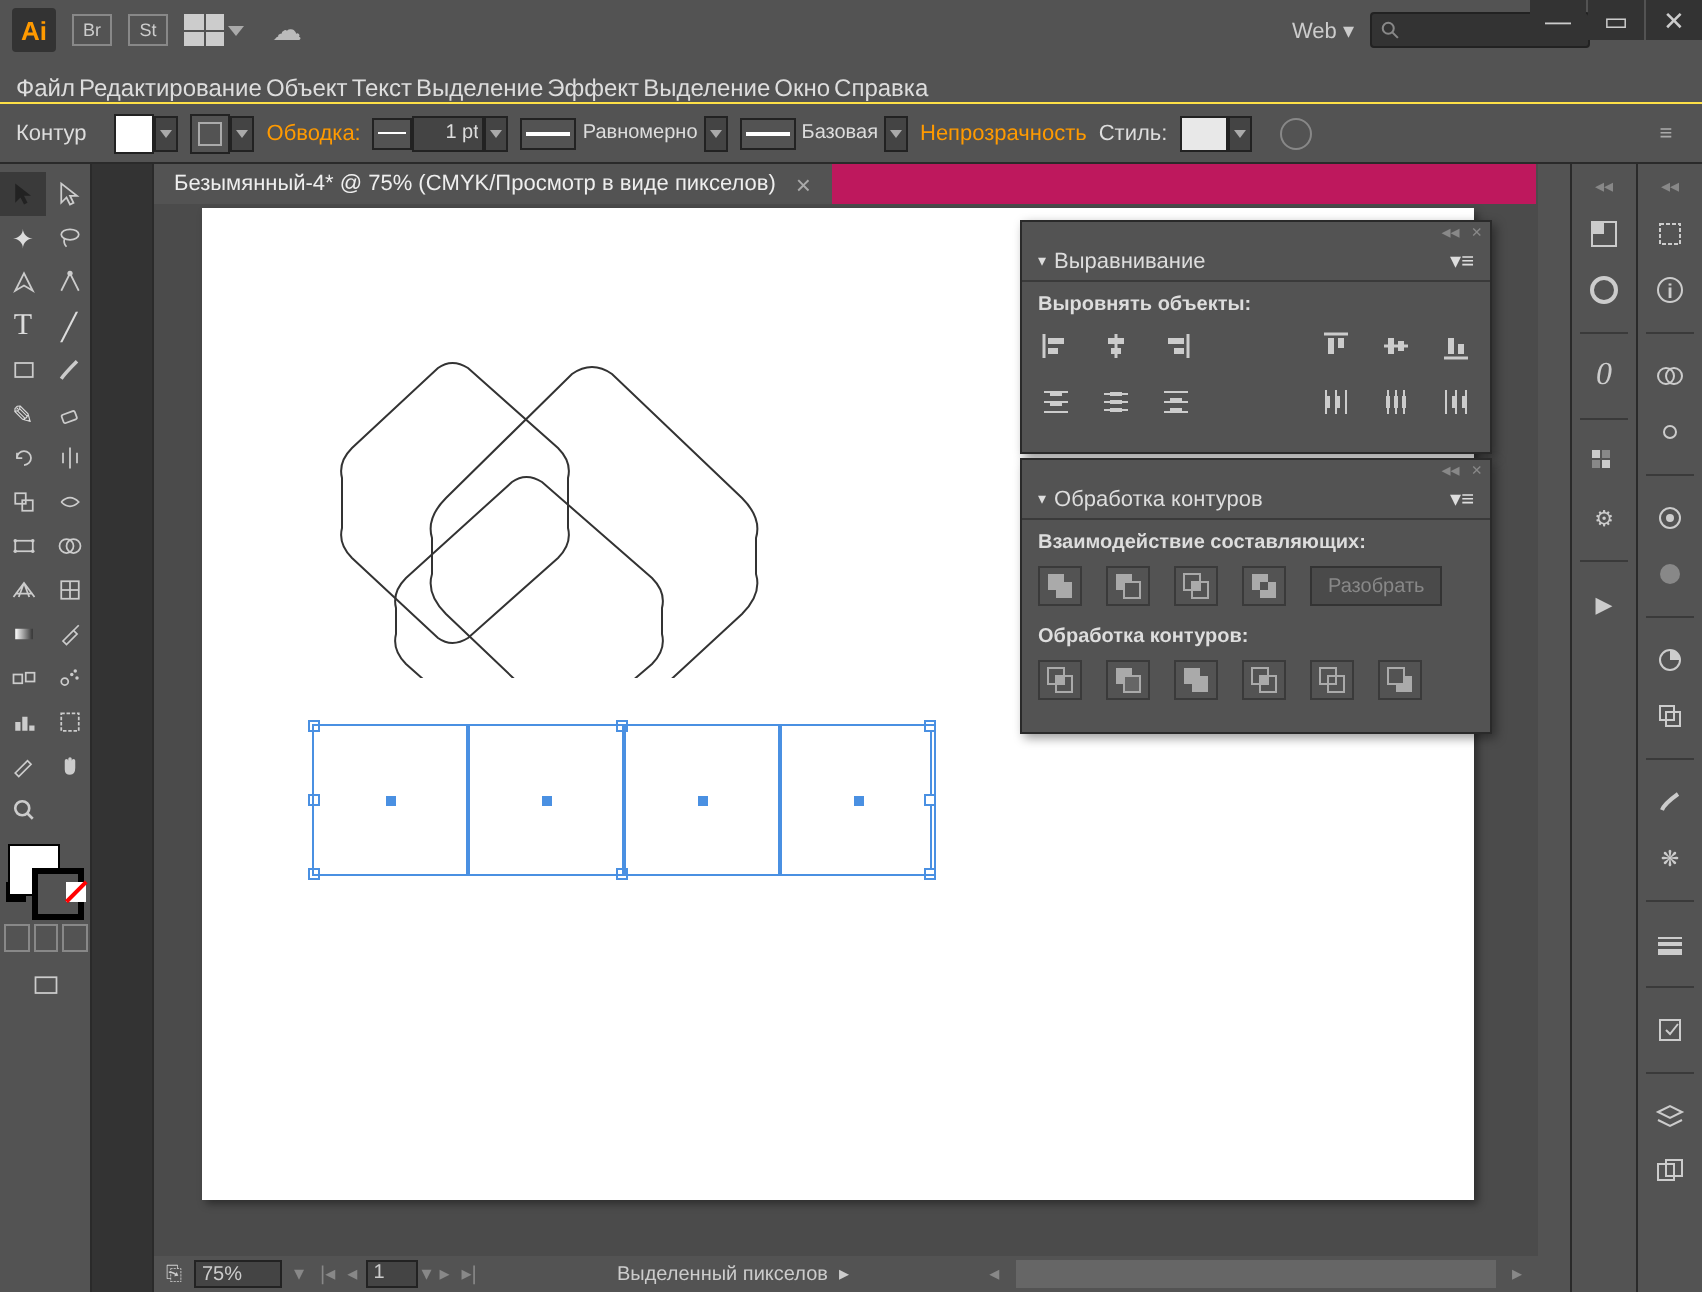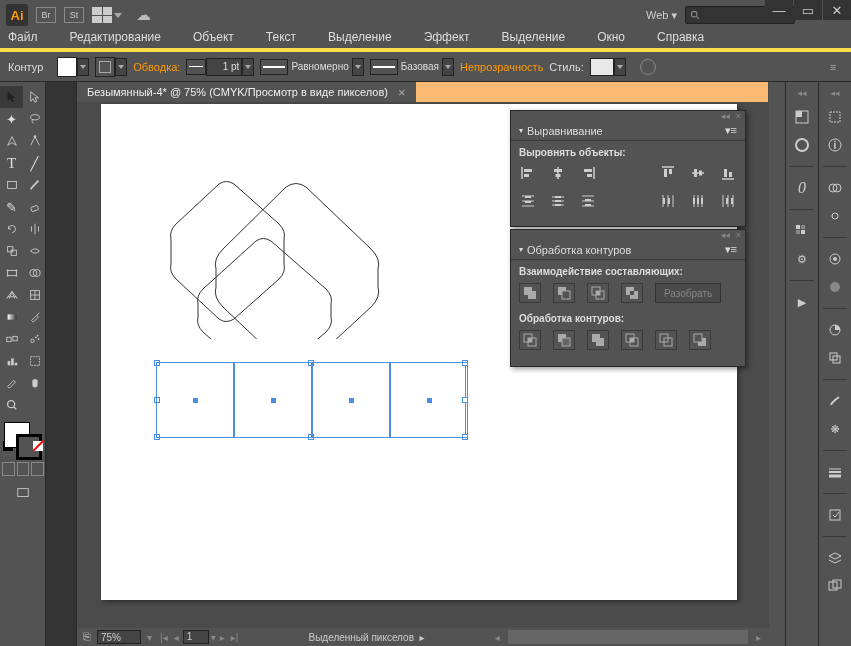--- a/index.html
+++ b/index.html
@@ -15,21 +15,21 @@
   .grid-caret { width: 0; height: 0; border-left: 4px solid transparent; border-right: 4px solid transparent; border-top: 5px solid #aaa; margin-left: 2px; }
   .cloud-icon { font-size: 15px; color: #bbb; margin-left: 6px; }
   .titlebar .center { flex: 1; display: flex; justify-content: flex-end; align-items: center; gap: 8px; padding-right: 50px; }
   .workspace-label { color: #ccc; font-size: 11px; }
   .search-box { width: 110px; height: 18px; background: #333; border: 1px solid #222; border-radius: 2px; display: flex; align-items: center; padding: 0 4px; }
   .search-box svg { width: 11px; height: 11px; }
   .win-controls { position: absolute; right: 0; top: 0; display: flex; }
   .win-btn { width: 28px; height: 20px; background: #333; display: flex; align-items: center; justify-content: center; color: #ccc; font-size: 13px; margin-left: 1px; }
   
   
-  .menubar { height: 22px; background: #535353; display: flex; align-items: flex-start; padding: 0 8px; gap: 32px; border-bottom: 4px solid #fde047; }
+  .menubar { height: 22px; background: #535353; display: flex; align-items: flex-end; padding: 0 8px; gap: 2px; border-bottom: 1px solid #fde047; }
   .menubar span { color: #ddd; font-size: 12px; cursor: default; }
   
   
   .controlbar { height: 30px; background: #535353; display: flex; align-items: center; padding: 0 8px; gap: 6px; border-bottom: 1px solid #2a2a2a; }
   .ctrl-label { color: #ddd; font-size: 11px; margin-right: 8px; }
   .swatch { width: 20px; height: 20px; border: 1px solid #222; display: inline-block; }
   .swatch.white { background: #fff; }
   .swatch.target { background: #535353; display: flex; align-items: center; justify-content: center; }
   .swatch.target::after { content: ""; width: 10px; height: 10px; border: 1px solid #aaa; }
   .orange-label { color: #ff9a00; font-size: 11px; }
@@ -392,21 +392,21 @@
       </div>
   </div>
 
   <div class="dark-strip">
     <div class="doctab-bar" style="margin-left:0;position:absolute;left:77px;top:82px;right:80px">
     </div>
   </div>
 
   <div class="canvas-area">
 
-    <div style="position:absolute;top:0;left:0;right:1px;height:20px;background:#fdba74;display:flex">
+    <div style="position:absolute;top:0;left:0;right:1px;height:20px;background:#be185d;display:flex">
       <div class="doctab">
         <span>Безымянный-4* @ 75% (CMYK/Просмотр в виде пикселов)</span>
         <span class="close">×</span>
       </div>
     </div>
 
     <div class="artboard">
 
       <svg style="position:absolute;left:30px;top:65px;width:310px;height:170px">
         <path class="hex" d="M 40 70 Q 38 62 45 55 L 88 15 Q 95 10 103 15 L 148 55 Q 155 62 153 70 L 153 95 Q 155 103 148 110 L 103 150 Q 95 155 88 150 L 45 110 Q 38 103 40 95 Z"></path>

